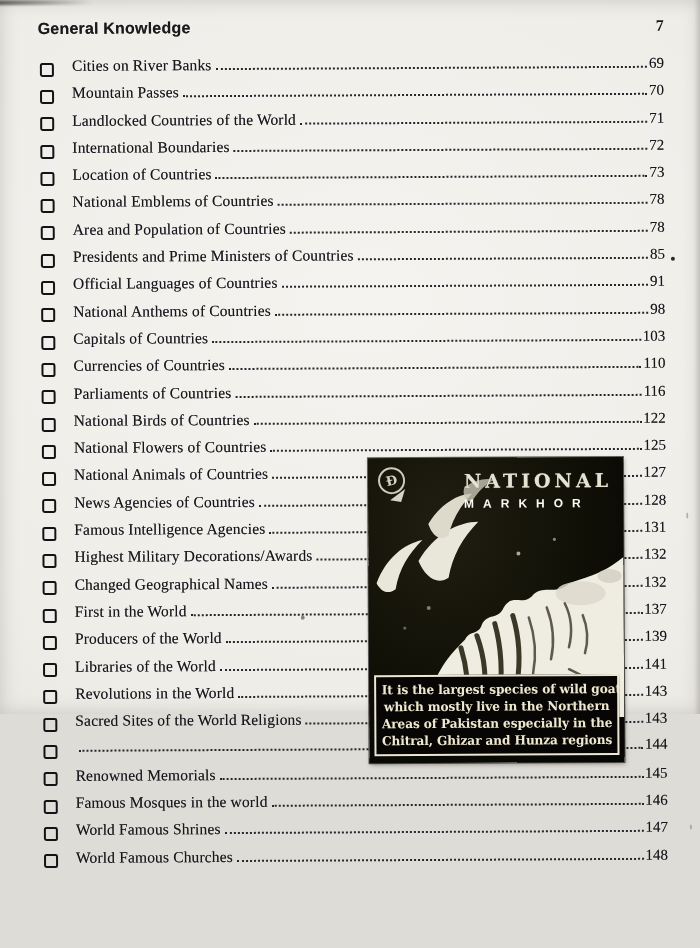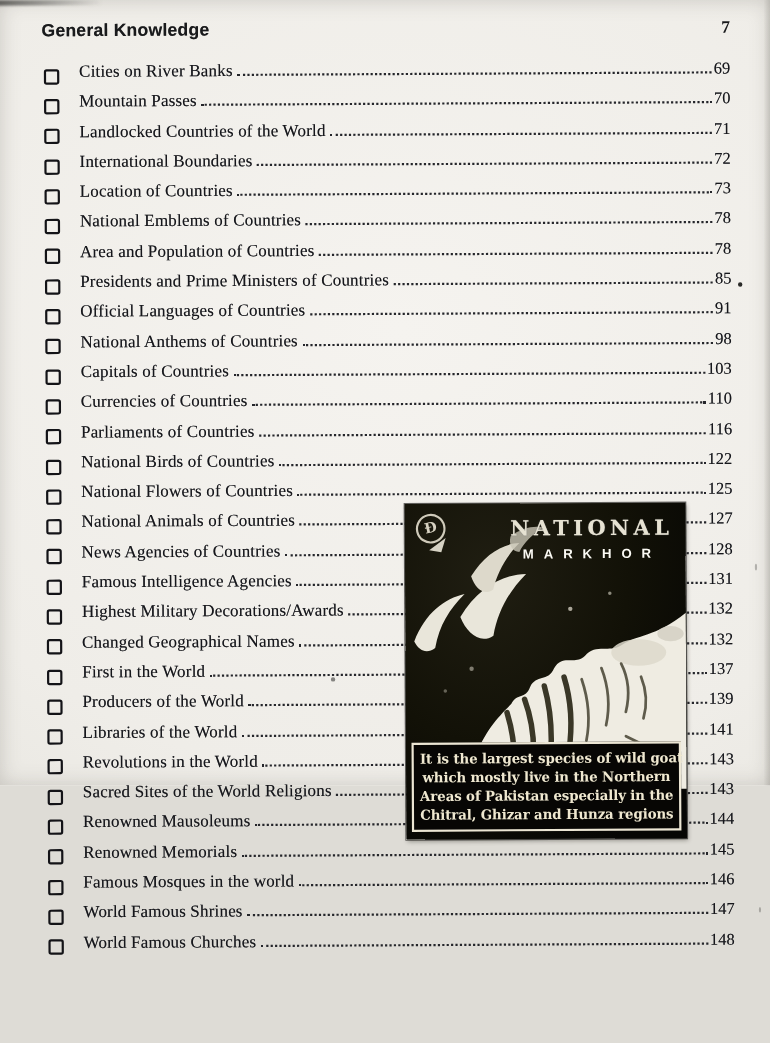--- a/index.html
+++ b/index.html
@@ -28,21 +28,21 @@
   .pg{flex:0 0 auto;font-size:15px;color:#16171c;text-shadow:0 0 .4px rgba(22,23,28,.5);text-align:right;}
 
   
   .inset{position:absolute;left:368px;top:460px;width:255px;height:305px;
     background:linear-gradient(145deg,#191810 0%, #11100a 45%, #070705 100%);
     box-shadow:0 0 0 1px rgba(10,10,8,.6), 1px 2px 4px rgba(40,38,30,.4);}
   .inset svg{position:absolute;inset:0;}
   .ilogo{position:absolute;left:10px;top:9px;width:23px;height:23px;border:2.5px solid #cfcaba;
     border-radius:50%;display:flex;align-items:center;justify-content:center;
     color:#d6d1c1;font-size:13px;font-weight:bold;font-family:"DejaVu Serif",serif;transform:rotate(-12deg);}
-  .ititle{position:absolute;top:13px;right:11px;text-align:center;}
+  .ititle{position:absolute;top:13px;right:11px;text-align:left;}
   .it-big{font-family:"DejaVu Serif",serif;font-weight:bold;font-size:19px;line-height:21px;
     letter-spacing:4px;color:#e6e2d2;text-shadow:0 0 1px #777;}
   .it-sub{font-family:"Liberation Sans",sans-serif;font-weight:bold;font-size:12px;
     letter-spacing:9px;color:#fbfaf4;margin-top:5px;}
   .caption{position:absolute;left:5px;right:5px;bottom:7px;border:2.5px solid #ece6d4;
     background:#070604;padding:4px 2px 5px 2px;text-align:center;}
   .cap-line{font-family:"DejaVu Serif",serif;font-weight:bold;font-size:12.5px;line-height:17px;
     color:#efe8d0;letter-spacing:-.1px;transform:scaleX(.97);white-space:nowrap;}
 
   
@@ -213,21 +213,20 @@
           <span class="pg">143</span>
         </div>
         <div class="row">
           <span class="cbx"></span>
           <span class="lbl">Sacred Sites of the World Religions</span>
           <span class="leader"></span>
           <span class="pg">143</span>
         </div>
         <div class="row">
           <span class="cbx"></span>
-          <span class="lbl">Renowned Mausoleums</span>
           <span class="leader"></span>
           <span class="pg">144</span>
         </div>
         <div class="row">
           <span class="cbx"></span>
           <span class="lbl">Renowned Memorials</span>
           <span class="leader"></span>
           <span class="pg">145</span>
         </div>
         <div class="row">

